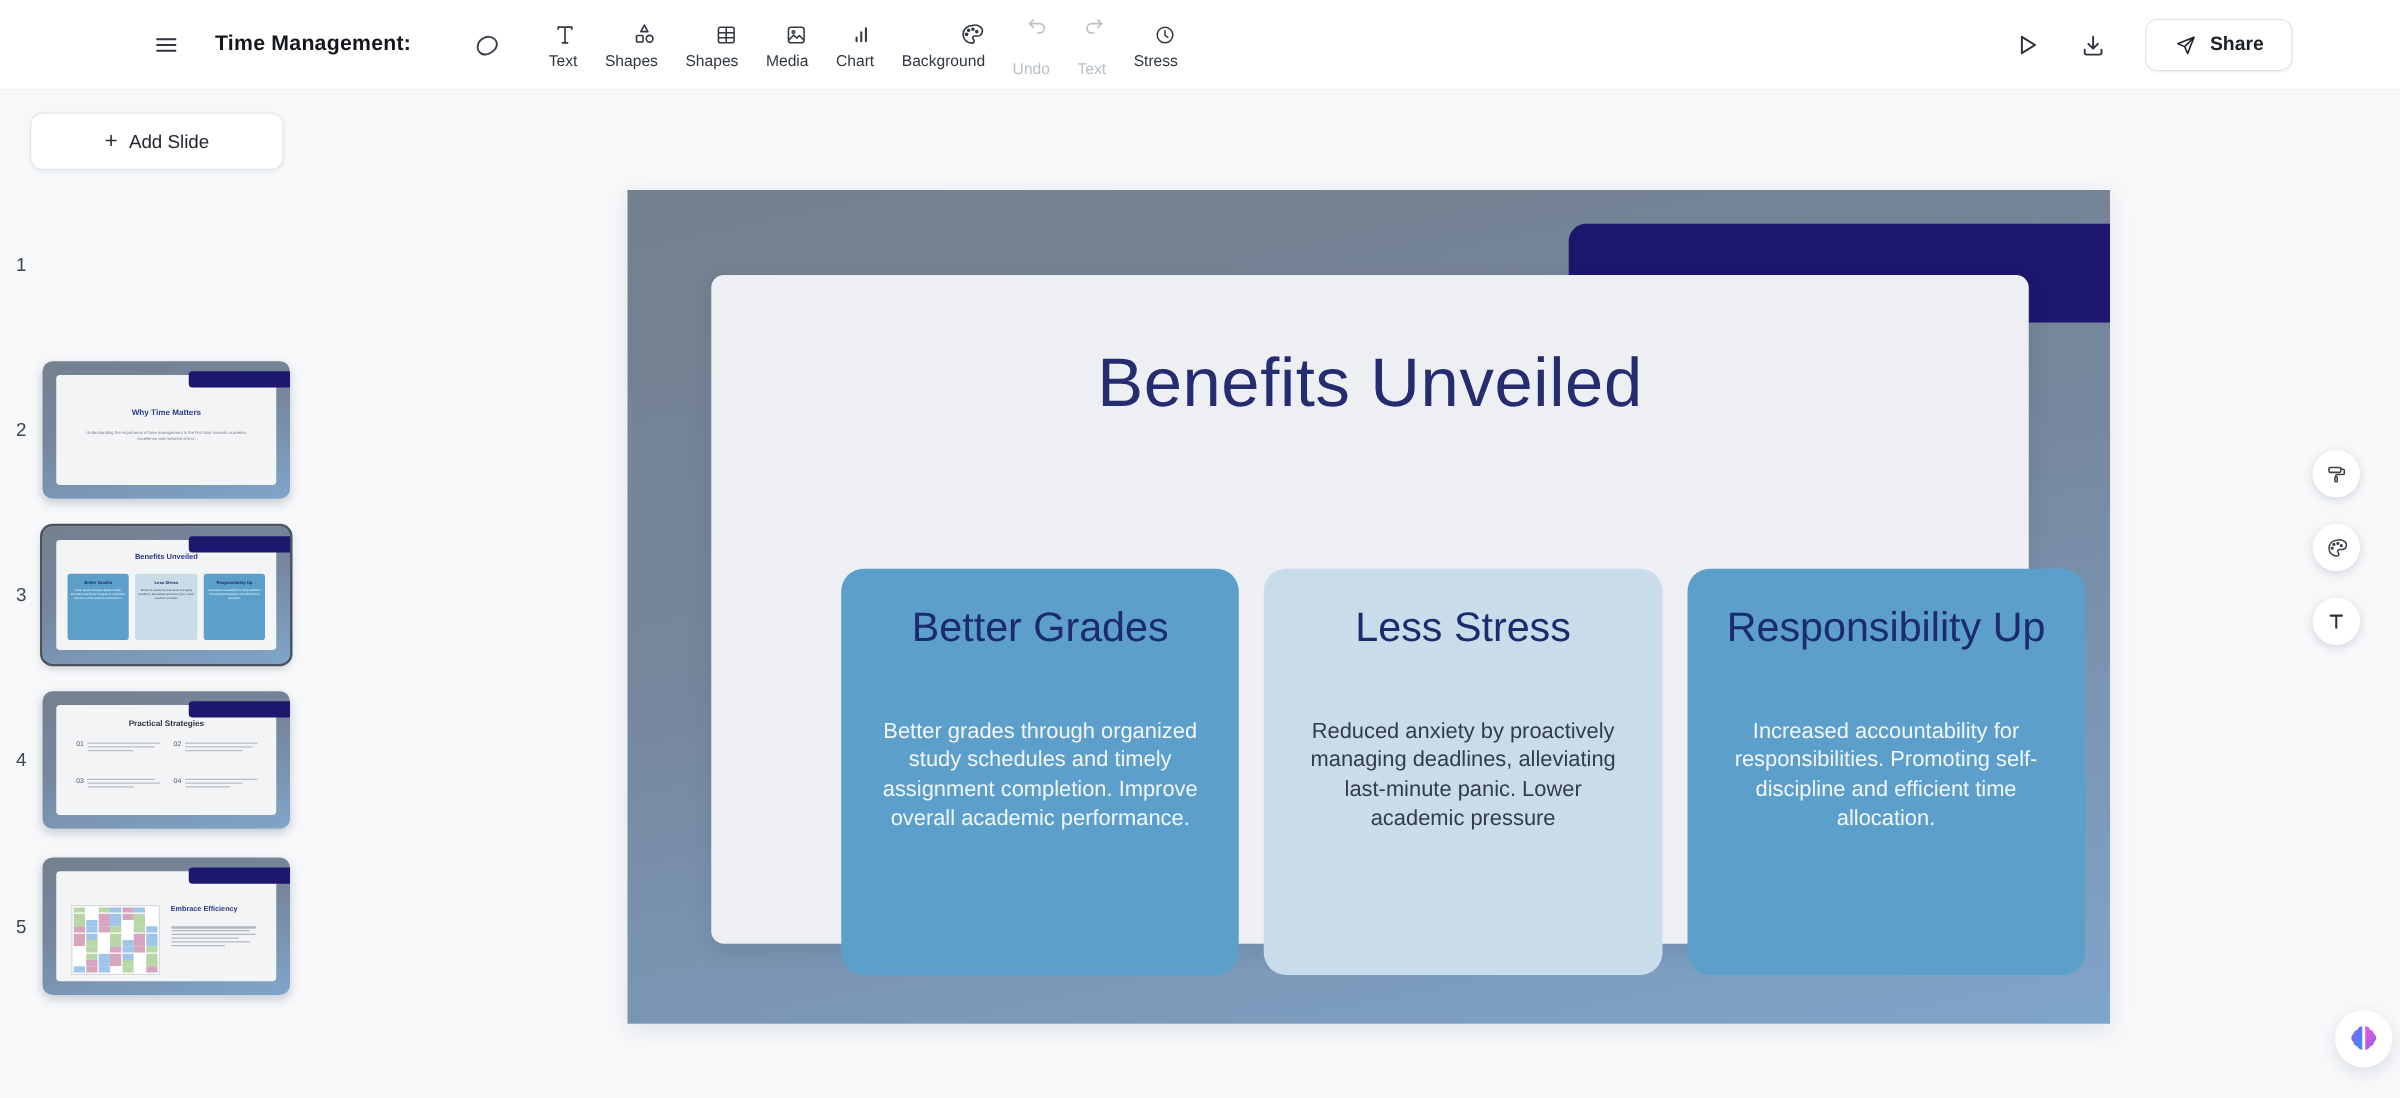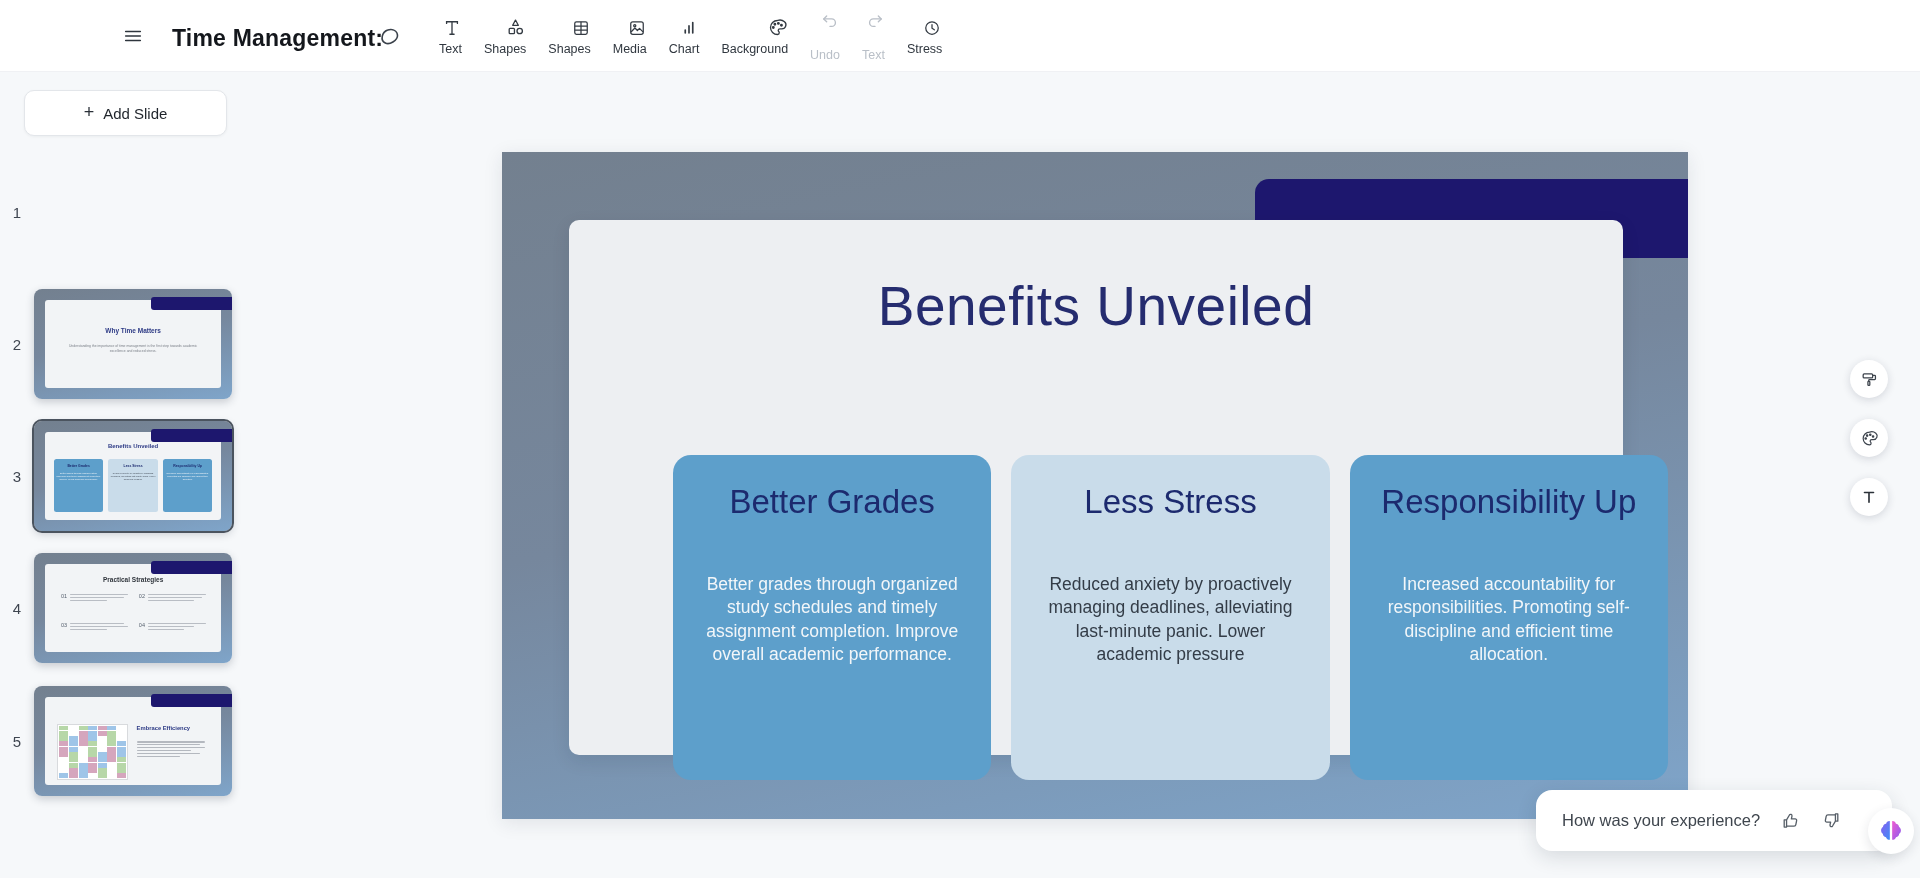--- a/index.html
+++ b/index.html
@@ -5,21 +5,21 @@
   * { margin:0; padding:0; box-sizing:border-box; }
   html,body { width:1920px; height:878px; overflow:hidden;
     font-family:"Liberation Sans", sans-serif; background:#f6f8fa; }
   .stage { position:relative; width:1920px; height:878px; }
 
   
   .header { position:absolute; top:0; left:0; width:1920px; height:72px;
     background:#ffffff; border-bottom:1px solid #f0f1f4; z-index:30; }
   .hamburger { position:absolute; left:120px; top:24px; width:26px; height:24px;
     display:flex; align-items:center; justify-content:center; cursor:pointer; color:#2e353d; }
-  .doc-title { position:absolute; left:172px; top:25px; font-size:23px; font-weight:700;
+  .doc-title { position:absolute; left:172px; top:25px; font-size:17px; font-weight:700;
     color:#14171c; letter-spacing:.2px; }
   .theme-btn { position:absolute; left:376px; top:23px; width:28px; height:28px; color:#3a414a;
     display:flex; align-items:center; justify-content:center; cursor:pointer; }
   .tools { position:absolute; left:428px; top:8px; height:56px; display:flex; align-items:center; }
   .tool { display:flex; flex-direction:column; align-items:flex-end; justify-content:center;
     padding:0 11px; color:#333a42; cursor:pointer; }
   .tool .ticon { height:22px; display:flex; align-items:center; }
   .tool .tlabel { font-size:12.5px; margin-top:3px; color:#30373f; }
   .tool.disabled { color:#b9bfc7; cursor:default;gap:13px; }
   .tool.disabled .tlabel { color:#b9bfc7; }
@@ -221,20 +221,41 @@
         <span class="ticon">
           <svg width="20" height="20" viewBox="0 0 24 24" fill="none" stroke="currentColor" stroke-width="1.5" stroke-linecap="round">
               <circle cx="12" cy="12" r="7.5"></circle>
               <path d="M12 8v4.3l2.8 1.9"></path>
             </svg>
         </span>
         <span class="tlabel">Stress</span>
       </div>
     </div>
 
+    <div class="right-cluster">
+      <div class="icon-btn">
+        <svg width="24" height="24" viewBox="0 0 24 24" fill="none" stroke="currentColor" stroke-width="1.6" stroke-linejoin="round">
+            <path d="M8.5 5.5v13l10.5-6.5Z"></path>
+          </svg>
+      </div>
+      <div class="icon-btn">
+        <svg width="23" height="23" viewBox="0 0 24 24" fill="none" stroke="currentColor" stroke-width="1.6" stroke-linecap="round" stroke-linejoin="round">
+            <path d="M12 4.5V14M8 10.5l4 4 4-4"></path>
+            <path d="M5 15.5V18a1.5 1.5 0 0 0 1.5 1.5h11A1.5 1.5 0 0 0 19 18v-2.5"></path>
+          </svg>
+      </div>
+      <div class="share-btn">
+        <span style="display:flex;">
+          <svg width="19" height="19" viewBox="0 0 24 24" fill="none" stroke="currentColor" stroke-width="1.6" stroke-linejoin="round">
+              <path d="M20.5 3.5 11 13M20.5 3.5 14 20l-3-7-7-3Z"></path>
+            </svg>
+        </span>
+        <span>Share</span>
+      </div>
+    </div>
   </div>
 
   <div class="add-slide">
     <span class="plus">+</span>
     <span>Add Slide</span>
   </div>
 
   <div class="thumb-row" style="top:157px;height:110px;">
     <div class="thumb-num">1</div>
   </div>
@@ -450,33 +471,20 @@
     </span>
   </div>
   <div class="fab f3">
     <span style="display:flex;">
       <svg width="18" height="18" viewBox="0 0 24 24" fill="none" stroke="#2b3138" stroke-width="2.2" stroke-linecap="round">
           <path d="M6 6h12M12 6v13"></path>
         </svg>
     </span>
   </div>
 
-  <div class="toast">
-    <span class="toast-text">How was your experience?</span>
-    <span class="thumb-btn">
-      <svg width="21" height="21" viewBox="0 0 24 24" fill="none" stroke="currentColor" stroke-width="1.5" stroke-linejoin="round">
-          <path d="M7.5 11v8.5M7.5 18.5h8.6a2 2 0 0 0 2-1.7l.9-4.6a1.7 1.7 0 0 0-1.7-2H13l.7-3.3a1.6 1.6 0 0 0-2.9-1.2L7.5 11.2H4.8v8.3h2.7Z"></path>
-        </svg>
-    </span>
-    <span class="thumb-btn">
-      <svg width="21" height="21" viewBox="0 0 24 24" fill="none" stroke="currentColor" stroke-width="1.5" stroke-linejoin="round" style="transform:rotate(180deg)">
-          <path d="M7.5 11v8.5M7.5 18.5h8.6a2 2 0 0 0 2-1.7l.9-4.6a1.7 1.7 0 0 0-1.7-2H13l.7-3.3a1.6 1.6 0 0 0-2.9-1.2L7.5 11.2H4.8v8.3h2.7Z"></path>
-        </svg>
-    </span>
-  </div>
   <div class="brain">
     <svg width="28" height="28" viewBox="0 0 24 24">
       <defs>
         <linearGradient id="bg1" x1="0" y1="0" x2="1" y2="1">
           <stop offset="0" stop-color="#8a5cf0"></stop>
             <stop offset="1" stop-color="#3e8ef7"></stop>
         </linearGradient>
         <linearGradient id="bg2" x1="0" y1="0" x2="1" y2="1">
           <stop offset="0" stop-color="#f05ccf"></stop>
             <stop offset="1" stop-color="#8a5cf0"></stop>

